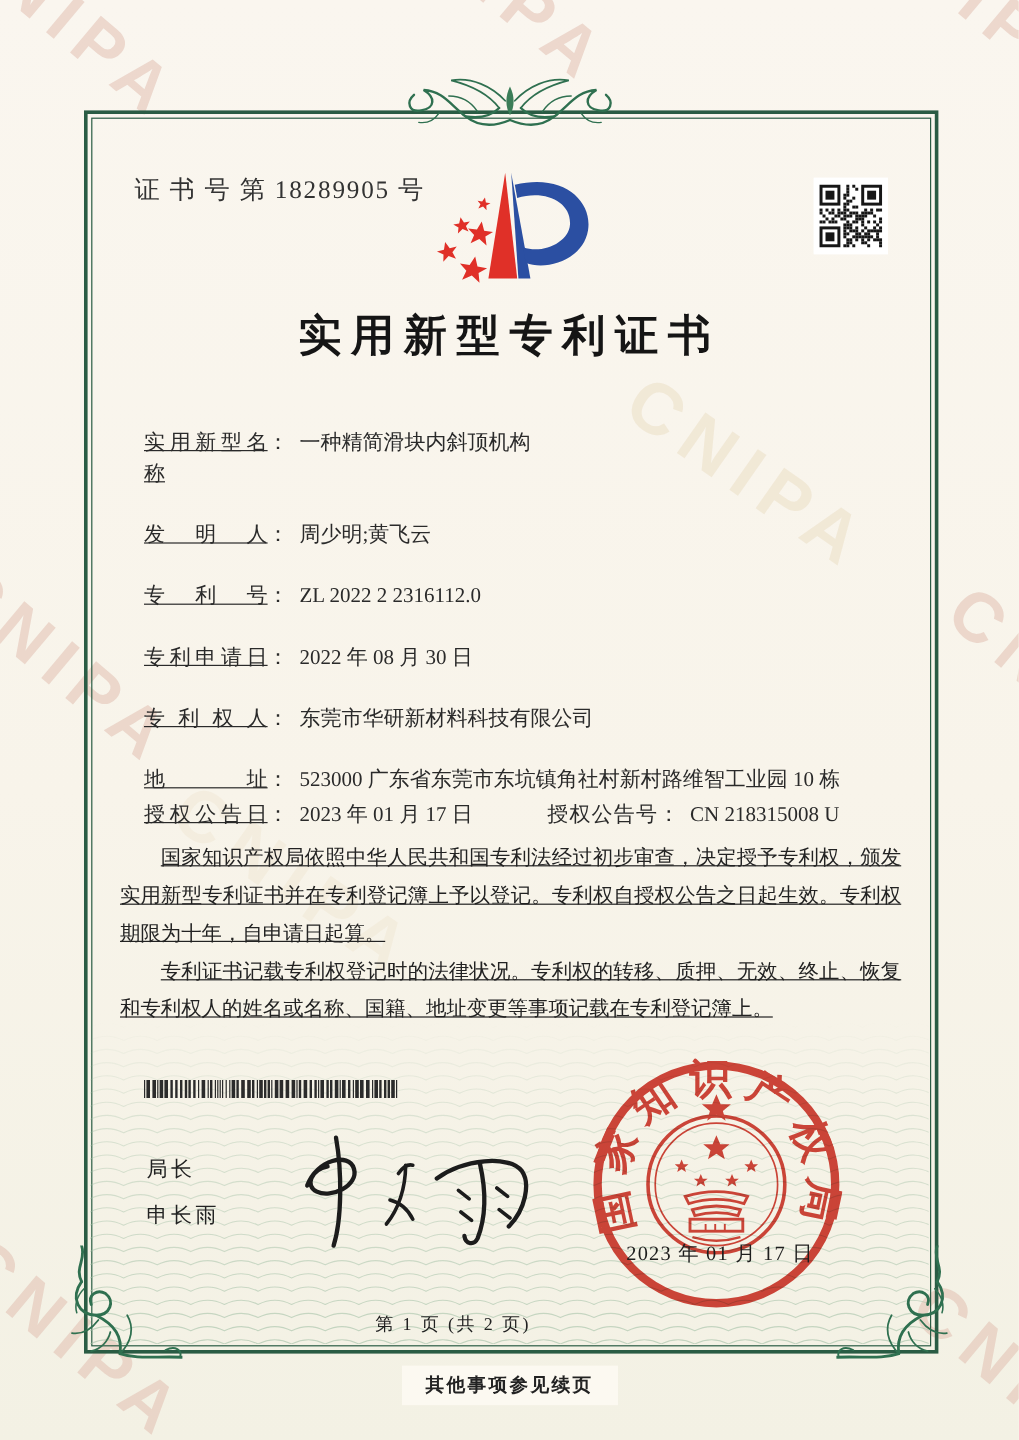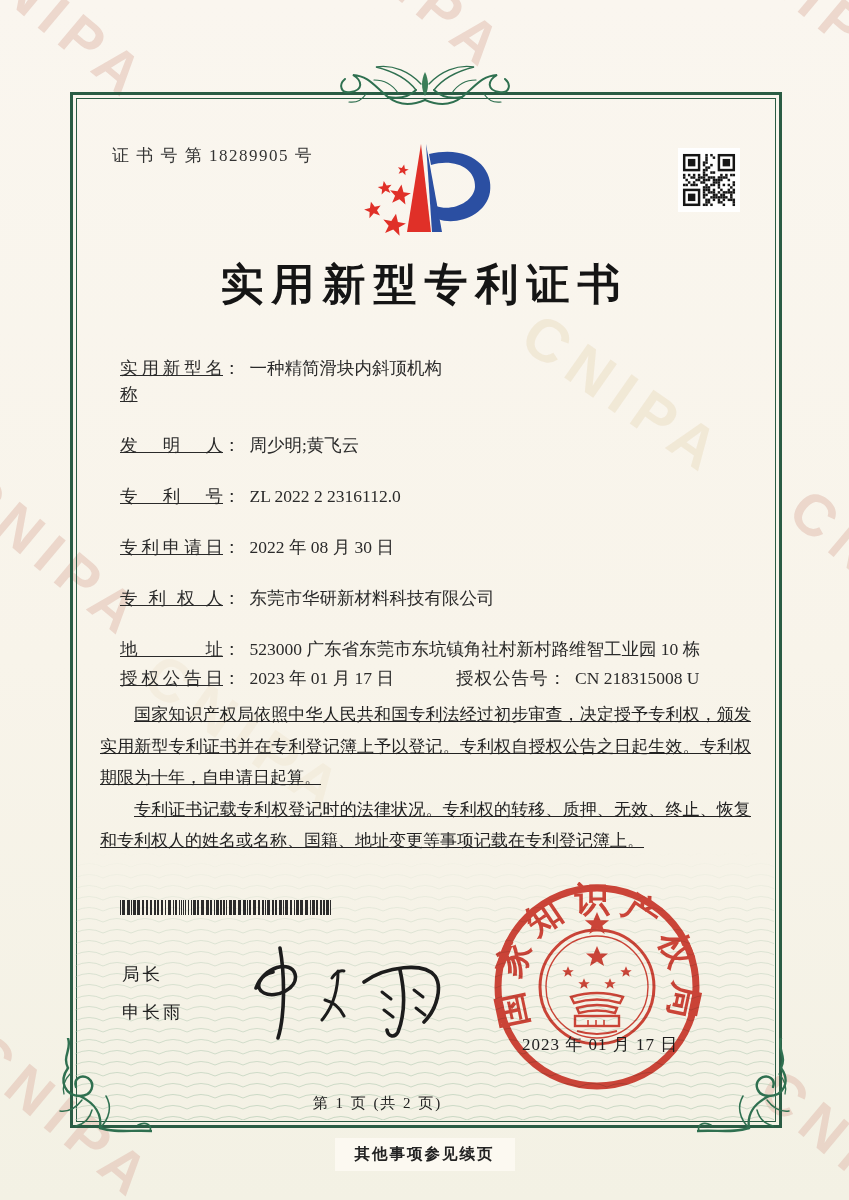--- a/index.html
+++ b/index.html
@@ -13,25 +13,25 @@
   .wm-out{font-size:58px;color:rgba(223,186,171,0.50);}
   .wm-in{font-size:60px;color:rgba(235,222,196,0.55);transform:rotate(35deg);}
   
   .frame{position:absolute;left:70px;top:92px;width:706px;height:1030px;
          border:3px solid #2a5c44;z-index:1;}
   .frame-inner{position:absolute;left:3px;top:3px;right:3px;bottom:3px;
          border:1.5px solid #2a5c44;}
   .orn{position:absolute;z-index:2;}
   .waves-wrap{position:absolute;left:75px;top:852px;width:699px;height:268px;z-index:1;}
   
-  .cert-no{position:absolute;left:112px;top:144px;font-size:17px;letter-spacing:1.5px;
+  .cert-no{position:absolute;left:112px;top:144px;font-size:21px;letter-spacing:1.5px;
            color:#333;z-index:3;}
   .logo{position:absolute;left:348px;top:140px;z-index:3;}
   .qr{position:absolute;left:678px;top:148px;z-index:3;background:#fff;}
-  .title{position:absolute;left:0;right:0;top:256px;text-align:center;font-size:43px;
+  .title{position:absolute;left:0;right:0;top:256px;text-align:center;font-size:36px;
          font-weight:700;letter-spacing:8px;color:#151515;z-index:3;}
   .fields{position:absolute;left:120px;top:355px;width:616px;font-size:17.5px;
           color:#2a2a2a;z-index:3;line-height:26px;}
   .frow{display:flex;align-items:flex-start;margin-bottom:25px;}
   .flabel{display:inline-block;width:103px;text-align:justify;text-align-last:justify;text-decoration:underline;}
   .fcolon{display:inline-block;margin-right:9px;}
   .fval{flex:1;}
   .frow-addr{margin-bottom:3px;}
   .fval-addr{max-width:478px;}
   .grant-left{display:flex;width:336px;}

